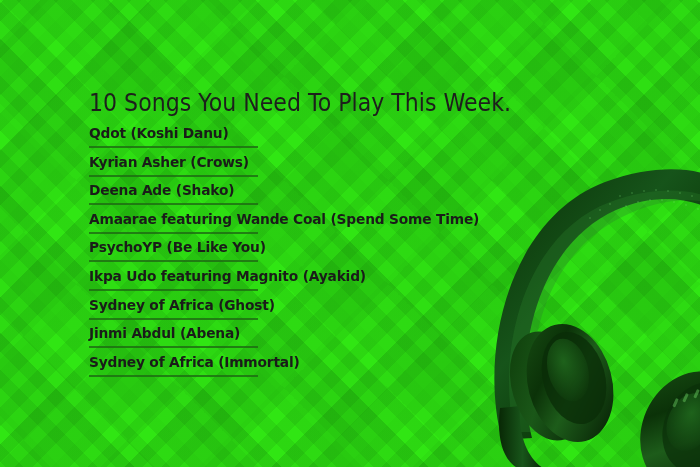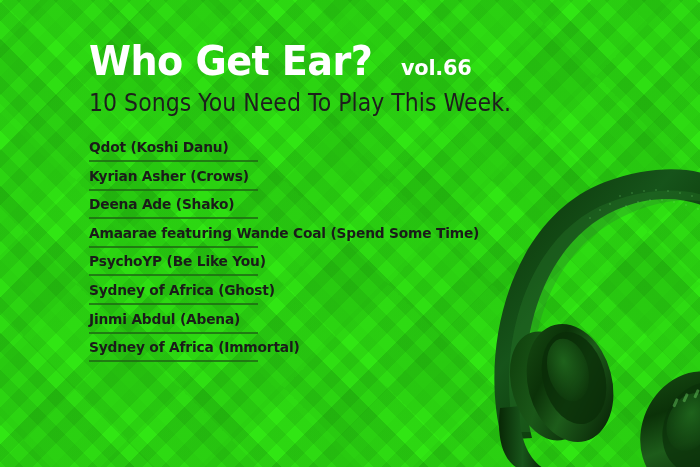--- a/index.html
+++ b/index.html
@@ -129,21 +129,21 @@
     line-height: 1.1;
     color: #1d1f1c;
     white-space: nowrap;
     transform: scaleX(0.92);
     transform-origin: left top;
   }
 
   .song-list {
     position: absolute;
     left: 89px;
-    top: 138px;
+    top: 124px;
     margin: 0;
     padding: 0;
     list-style: none;
     width: 380px;
   }
   .song-item {
     position: relative;
     height: 28.6px;
   }
   .song-label {
@@ -266,24 +266,20 @@
       <circle cx="228" cy="69" r="1.1"></circle>
         <circle cx="240" cy="74" r="1.1"></circle>
       <circle cx="120" cy="78" r="1.1"></circle>
         <circle cx="130" cy="70" r="1.1"></circle>
       <circle cx="140" cy="64" r="1.1"></circle>
     </g>
   </svg>
 
   <div class="content">
 
-    <div class="title-row">
-      <span class="title-main">Who Get Ear?</span>
-      <span class="title-vol">vol.66</span>
-    </div>
 
     <div class="subtitle">10 Songs You Need To Play This Week.</div>
 
     <ul class="song-list" id="song-list">
         <li class="song-item">
           <span class="song-label">Qdot (Koshi Danu)</span>
           <span class="song-rule"></span>
         </li>
         <li class="song-item">
           <span class="song-label">Kyrian Asher (Crows)</span>
@@ -292,20 +288,24 @@
         <li class="song-item">
           <span class="song-label">Deena Ade (Shako)</span>
           <span class="song-rule"></span>
         </li>
         <li class="song-item">
           <span class="song-label">Amaarae featuring Wande Coal (Spend Some Time)</span>
           <span class="song-rule"></span>
         </li>
         <li class="song-item">
           <span class="song-label">PsychoYP (Be Like You)</span>
+          <span class="song-rule"></span>
+        </li>
+        <li class="song-item">
+          <span class="song-label">Ikpa Udo featuring Magnito (Ayakid)</span>
           <span class="song-rule"></span>
         </li>
         <li class="song-item">
           <span class="song-label">Sydney of Africa (Ghost)</span>
           <span class="song-rule"></span>
         </li>
         <li class="song-item">
           <span class="song-label">Jinmi Abdul (Abena)</span>
           <span class="song-rule"></span>
         </li>

